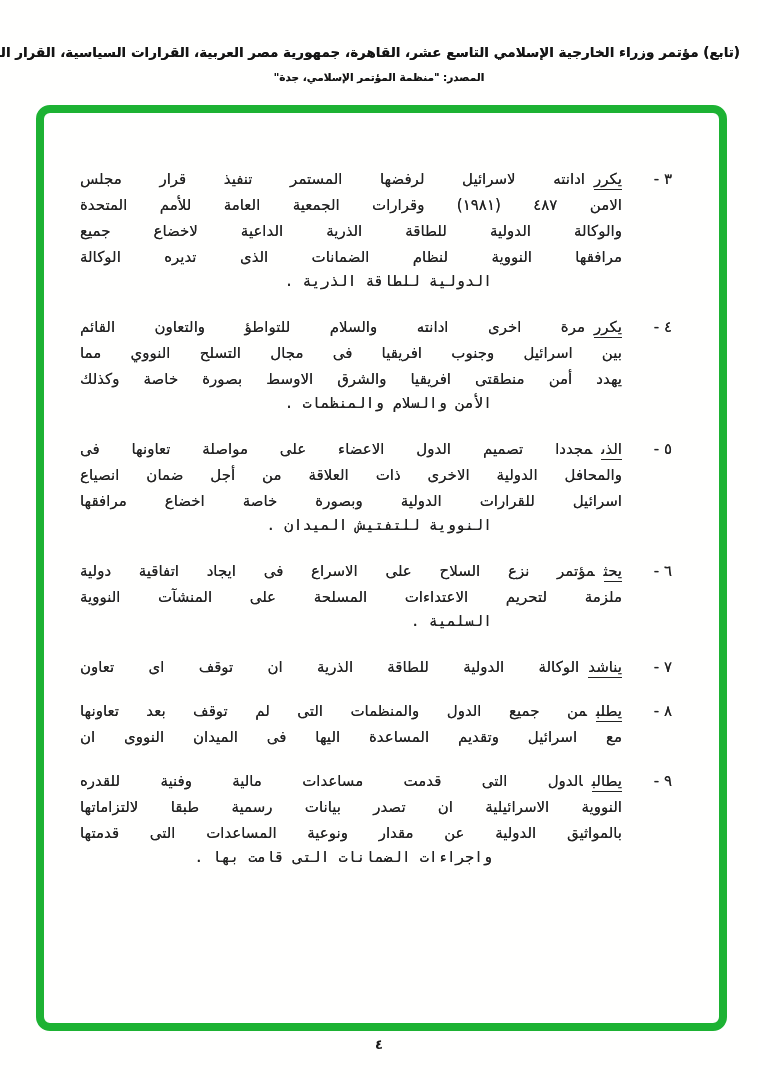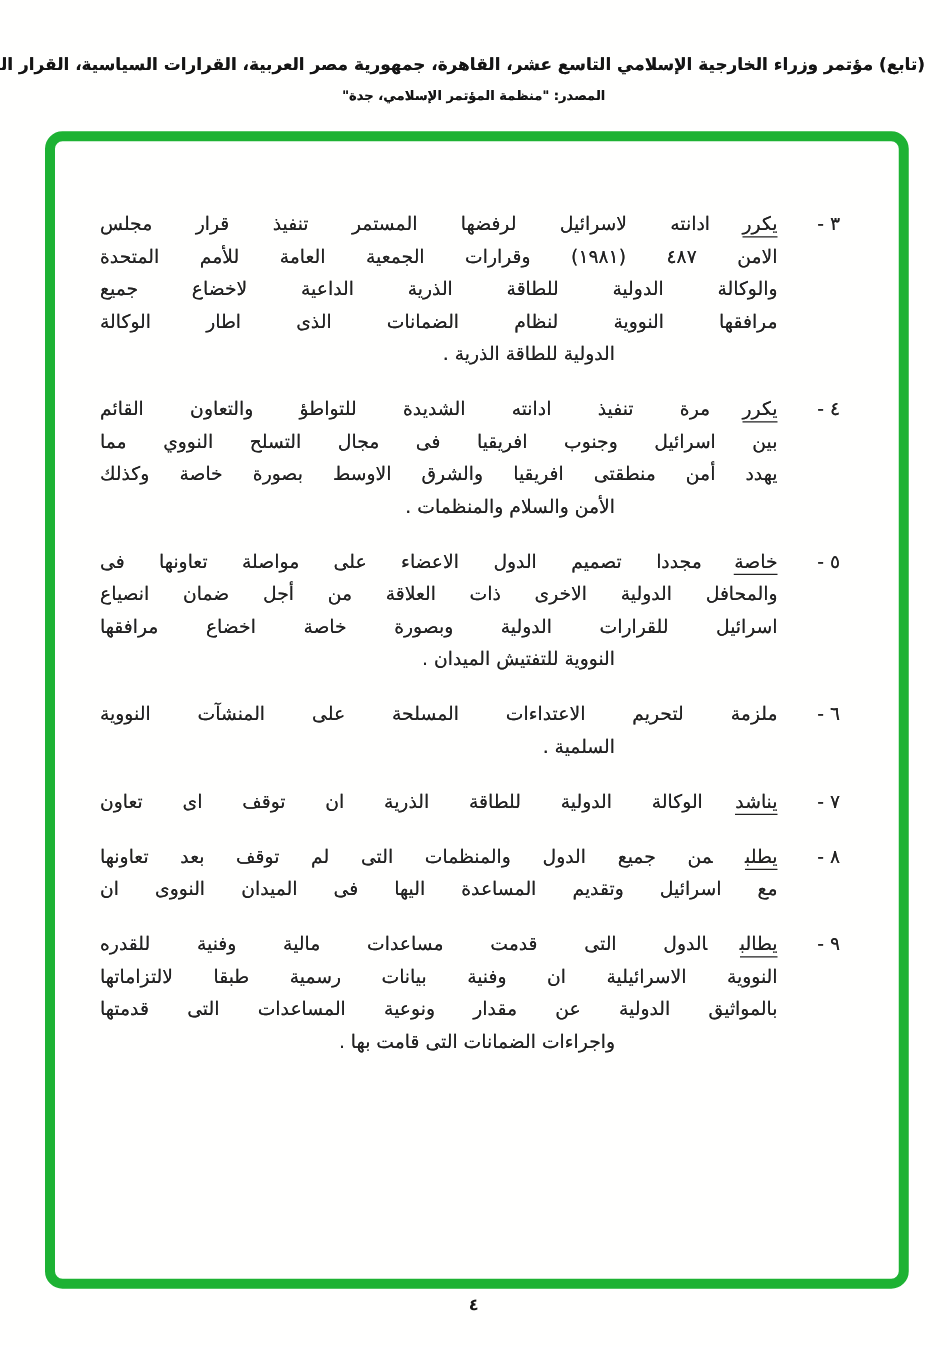--- a/index.html
+++ b/index.html
@@ -60,25 +60,26 @@
     text-align:justify;
     text-align-last:justify;
     text-justify:inter-word;
     white-space:nowrap;
   }
   .line.last{
     text-align-last:right;
     padding-left:0;
     padding-right:130px;
     white-space:normal;
+    font-family:Liberation Mono, monospace;
   }
   .lead{
     border-bottom:1.5px solid currentColor;
     padding-bottom:1px;
-    margin-left:26px;
+    margin-left:9px;
   }
   .pagenum{
     position:absolute;top:1037px;left:0;right:0;
     text-align:center;
     font-size:13px;font-weight:bold;
     color:#161616;
   }
 </style>
 </head>
 <body>
@@ -90,48 +91,49 @@
 
   <div class="frame">
     <div class="content">
 
       <div class="para">
         <div class="num">٣ -</div>
         <div class="pbody">
           <div class="line first"><span class="lead">يكرر</span><span>ادانته لاسرائيل لرفضها المستمر تنفيذ قرار مجلس</span></div>
           <div class="line">الامن ٤٨٧ (١٩٨١) وقرارات الجمعية العامة للأمم المتحدة</div>
           <div class="line">والوكالة الدولية للطاقة الذرية الداعية لاخضاع جميع</div>
-          <div class="line">مرافقها النووية لنظام الضمانات الذى اطار الوكالة</div>
+          <div class="line">مرافقها النووية لنظام الضمانات الذى تديره الوكالة</div>
           <div class="line last">الدولية للطاقة الذرية .</div>
         </div>
       </div>
 
       <div class="para">
         <div class="num">٤ -</div>
         <div class="pbody">
-          <div class="line first"><span class="lead">يكرر</span><span>مرة تنفيذ ادانته الشديدة للتواطؤ والتعاون القائم</span></div>
+          <div class="line first"><span class="lead">يكرر</span><span>مرة اخرى ادانته والسلام للتواطؤ والتعاون القائم</span></div>
           <div class="line">بين اسرائيل وجنوب افريقيا فى مجال التسلح النووي مما</div>
           <div class="line">يهدد أمن منطقتى افريقيا والشرق الاوسط بصورة خاصة وكذلك</div>
           <div class="line last">الأمن والسلام والمنظمات .</div>
         </div>
       </div>
 
       <div class="para">
         <div class="num">٥ -</div>
         <div class="pbody">
-          <div class="line first"><span class="lead">خاصة</span><span>مجددا تصميم الدول الاعضاء على مواصلة تعاونها فى</span></div>
+          <div class="line first"><span class="lead">الذى</span><span>مجددا تصميم الدول الاعضاء على مواصلة تعاونها فى</span></div>
           <div class="line">والمحافل الدولية الاخرى ذات العلاقة من أجل ضمان انصياع</div>
           <div class="line">اسرائيل للقرارات الدولية وبصورة خاصة اخضاع مرافقها</div>
           <div class="line last">النووية للتفتيش الميدان .</div>
         </div>
       </div>
 
       <div class="para">
         <div class="num">٦ -</div>
         <div class="pbody">
+          <div class="line first"><span class="lead">يحث</span><span>مؤتمر نزع السلاح على الاسراع فى ايجاد اتفاقية دولية</span></div>
           <div class="line">ملزمة لتحريم الاعتداءات المسلحة على المنشآت النووية</div>
           <div class="line last">السلمية .</div>
         </div>
       </div>
 
       <div class="para">
         <div class="num">٧ -</div>
         <div class="pbody">
           <div class="line first"><span class="lead">يناشد</span><span>الوكالة الدولية للطاقة الذرية ان توقف اى تعاون</span></div>
         </div>
@@ -142,21 +144,21 @@
         <div class="pbody">
           <div class="line first"><span class="lead">يطلب</span><span>من جميع الدول والمنظمات التى لم توقف بعد تعاونها</span></div>
           <div class="line">مع اسرائيل وتقديم المساعدة اليها فى الميدان النووى ان</div>
         </div>
       </div>
 
       <div class="para">
         <div class="num">٩ -</div>
         <div class="pbody">
           <div class="line first"><span class="lead">يطالب</span><span>الدول التى قدمت مساعدات مالية وفنية للقدره</span></div>
-          <div class="line">النووية الاسرائيلية ان وفنية بيانات رسمية طبقا لالتزاماتها</div>
+          <div class="line">النووية الاسرائيلية ان تصدر بيانات رسمية طبقا لالتزاماتها</div>
           <div class="line">بالمواثيق الدولية عن مقدار ونوعية المساعدات التى قدمتها</div>
           <div class="line last">واجراءات الضمانات التى قامت بها .</div>
         </div>
       </div>
 
     </div>
   </div>
 
   <div class="pagenum">٤</div>
 

